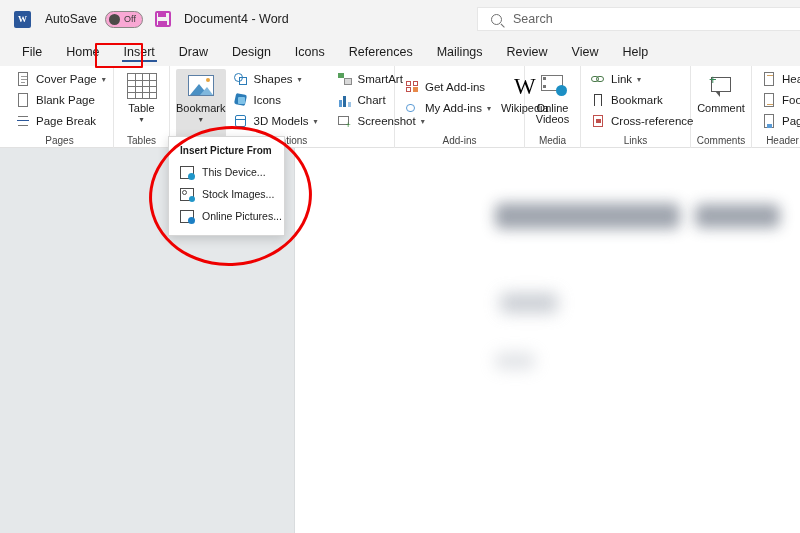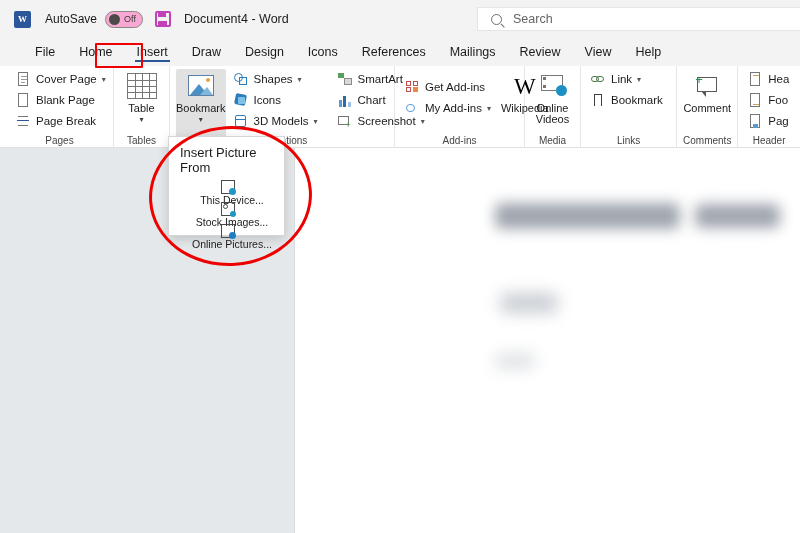--- a/index.html
+++ b/index.html
@@ -75,21 +75,21 @@
     transform: rotate(45deg);
   }
   .searchbox .ph {
     margin-left: 11px; font-size: 12.5px; color: #646464;
   }
 
   
   .tabstrip {
     position: absolute; left: 0; top: 38px; width: 800px; height: 28px;
     background: #f3f3f3;
-    display: flex; align-items: center; padding-left: 13px;
+    display: flex; align-items: center;
   }
   .tab {
     font-size: 12.5px; color: #1b1b1b;
     padding: 3px 10px; margin-left: 4px;
     position: relative; white-space: nowrap;
   }
   .tab:first-child { margin-left: 12px; }
   .tab.active { color: #1b1b1b; }
   .tab.active::after {
     content:""; position: absolute; left: 8px; right: 8px; bottom: 0px;
@@ -191,27 +191,27 @@
   .dropdown {
     position: absolute; left: 168px; top: 136px;
     width: 117px; height: 100px;
     background: #ffffff;
     border: 1px solid #d6d6d6;
     box-shadow: 0 3px 10px rgba(0,0,0,0.16);
     z-index: 30;
     padding-top: 6px;
   }
   .dd-header {
-    font-size: 13px; font-weight: normal; color: #1b1b1b;
+    font-size: 10px; font-weight: bold; color: #1b1b1b;
     padding: 2px 0 5px 11px;
   }
   .dd-item {
     display: flex; align-items: center;
     height: 22px; padding-left: 11px;
-    font-size: 10.5px; color: #1b1b1b; white-space: nowrap; flex-direction: column;
+    font-size: 10.5px; color: #1b1b1b; white-space: nowrap;
   }
   .dd-item .ddico {
     width: 14px; height: 13px; margin-right: 8px; flex: 0 0 14px;
     position: relative;
     border: 1.3px solid #4a4a4a;
   }
   .dd-item .ddico .dot {
     position: absolute; right: -2px; bottom: -2px;
     width: 7px; height: 7px; border-radius: 50%;
     background: #2196c9;
@@ -469,20 +469,27 @@
               <span>Link</span>
               <span class="chev">▾</span>
             </div>
             <div class="small-item">
               <span class="ico">
                 <span style="position:absolute;left:3px;top:1px;width:8px;height:12px;border:1.3px solid #3f3f3f;border-bottom:none"></span>
                 <span style="position:absolute;left:3px;bottom:0px;width:0;height:0;border-left:4px solid transparent;border-right:4px solid transparent;border-bottom:4px solid #fff"></span>
               </span>
               <span>Bookmark</span>
             </div>
+            <div class="small-item">
+              <span class="ico">
+                <span style="position:absolute;left:2px;top:1px;width:10px;height:12px;border:1.3px solid #c0504d"></span>
+                <span style="position:absolute;left:5px;top:5px;width:5px;height:4px;background:#c0504d"></span>
+              </span>
+              <span>Cross-reference</span>
+            </div>
           </div>
         </div>
         <div class="glabel">Links</div>
       </div>
 
       <div class="rgroup" style="width:64px">
         <div class="gbody" style="justify-content:center">
           <div class="big-item">
             <span class="bigico">
               <span style="position:absolute;left:5px;top:4px;width:20px;height:15px;border:1.4px solid #595959"></span>

